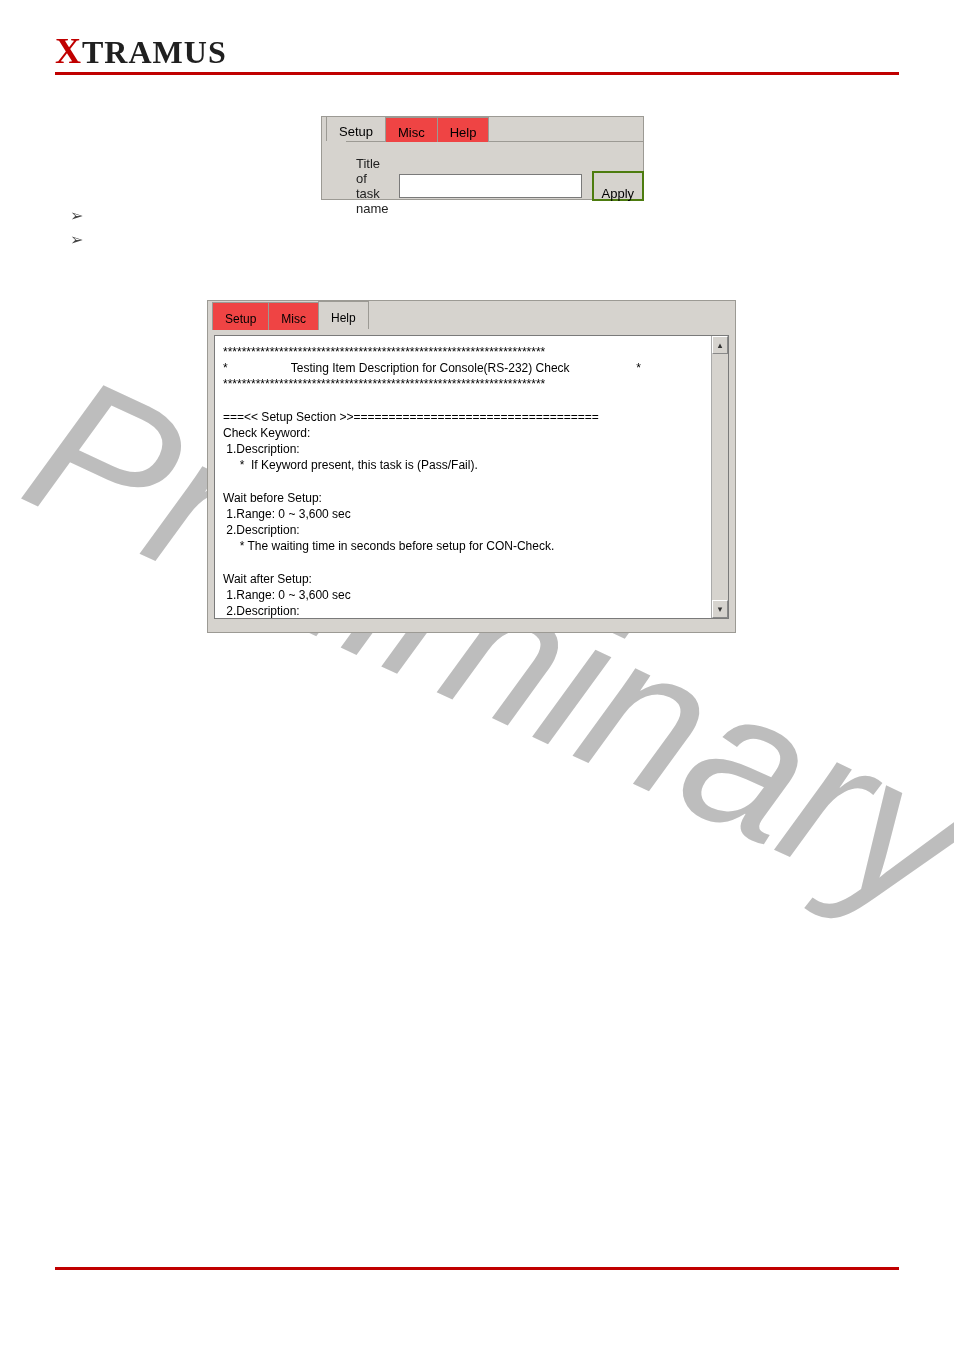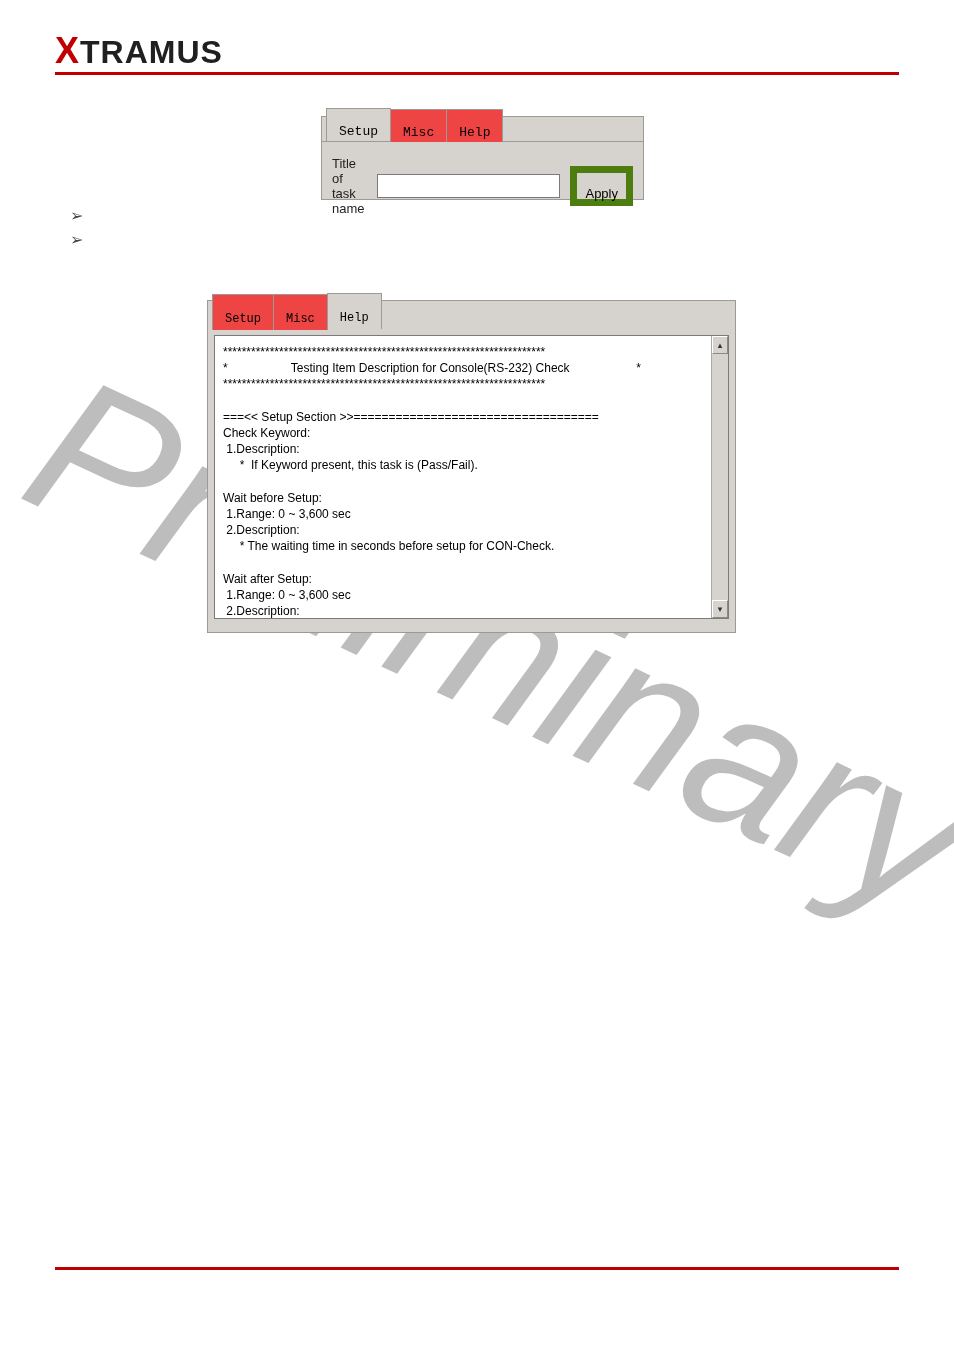--- a/index.html
+++ b/index.html
@@ -1,40 +1,40 @@
 <!DOCTYPE html>
 <html><head>
 <meta charset="utf-8">
 <style>
   html,body{margin:0;padding:0;background:#fff;font-family:"Times New Roman",serif;}
   .page{width:954px;height:1350px;position:relative;box-sizing:border-box;}
 
   
   .hdr{position:absolute;left:55px;right:55px;top:30px;}
-  .logo{font-size:32px;font-weight:bold;letter-spacing:1px;color:#202020;font-family:Liberation Sans, sans-serif;}
+  .logo{font-size:32px;font-weight:bold;letter-spacing:1px;color:#202020;font-family:Liberation Serif, serif;}
   .logo .x{color:#c00000;font-size:36px;}
   .hrule-top{position:absolute;left:55px;right:55px;top:72px;height:3px;background:#c00000;}
   .hrule-bot{position:absolute;left:55px;right:55px;bottom:80px;height:3px;background:#c00000;}
 
   
   .wm{position:absolute;left:0;right:0;top:520px;text-align:center;
       font-size:200px;color:#888;opacity:.55;font-family:Arial,sans-serif;
       transform:rotate(25deg);pointer-events:none;font-style:italic;}
 
   
   .win1{position:absolute;left:321px;top:116px;width:321px;height:82px;
         background:#d6d3ce;border:1px solid #9c9a94;font:13px/1 Tahoma,sans-serif;}
   .tabs{display:flex;height:24px;align-items:flex-end;padding:0 4px;}
-  .tab{padding:16px 12px 3px;border:1px solid #9c9a94;border-bottom:none;background:#d6d3ce;margin-right:-1px;cursor:pointer;position:relative;font-family:Liberation Mono, monospace;}
+  .tab{padding:8px 12px 3px;border:1px solid #9c9a94;border-bottom:none;background:#d6d3ce;margin-right:-1px;cursor:pointer;position:relative;}
   .tab.inactive{top:1px;background:#ef4444;}
-  .wbody{border-top:1px solid #9c9a94;padding:14px 10px 0;}
+  .wbody{border-top:1px solid #9c9a94;padding:14px 10px 0;margin-left:24px;}
   .fld{display:flex;align-items:center;gap:10px;}
   .lbl{font:13px Tahoma,sans-serif;color:#222;}
   .tinput{height:20px;border:1px solid #7a7a7a;background:#fff;flex:0 0 75px;}
-  .btn{height:22px;padding:13px 8px;border:7px solid #4d7c0f;background:#d6d3ce;font:13px Tahoma,sans-serif;cursor:pointer;margin-left:auto;}
+  .btn{height:22px;padding:13px 8px;border:2px solid #4d7c0f;background:#d6d3ce;font:13px Tahoma,sans-serif;cursor:pointer;margin-left:auto;}
 
   
   .bul{position:absolute;left:70px;font-size:16px;color:#444;}
   .b1{top:206px;} .b2{top:230px;}
 
   
   .win2{position:absolute;left:207px;top:300px;width:527px;height:331px;
         background:#d6d3ce;border:1px solid #9c9a94;font:12px/1.35 Tahoma,sans-serif;}
   .win2 .tabs{padding-top:4px;}
   .txtbox{margin:6px;border:1px solid #7a7a7a;background:#fff;height:282px;position:relative;overflow:hidden;}

